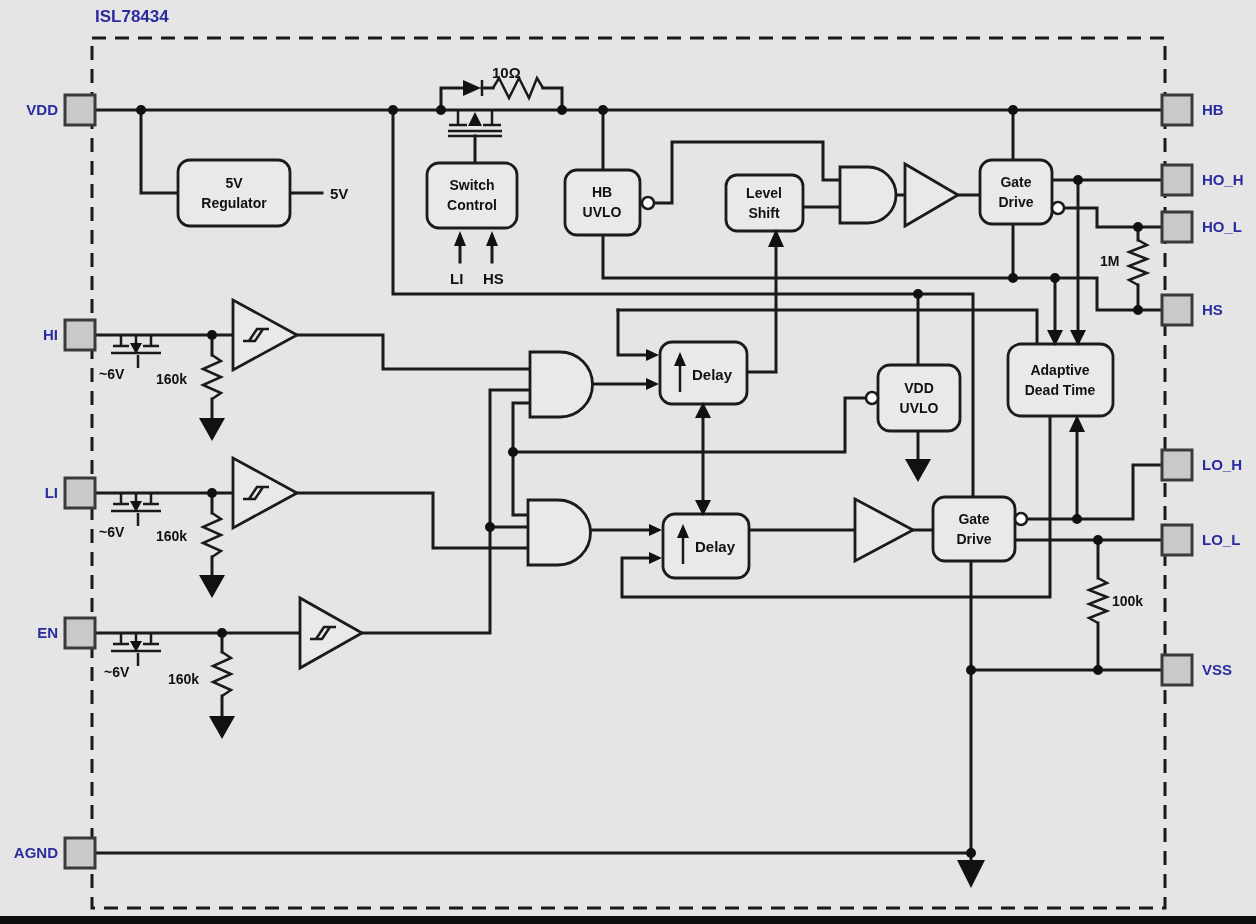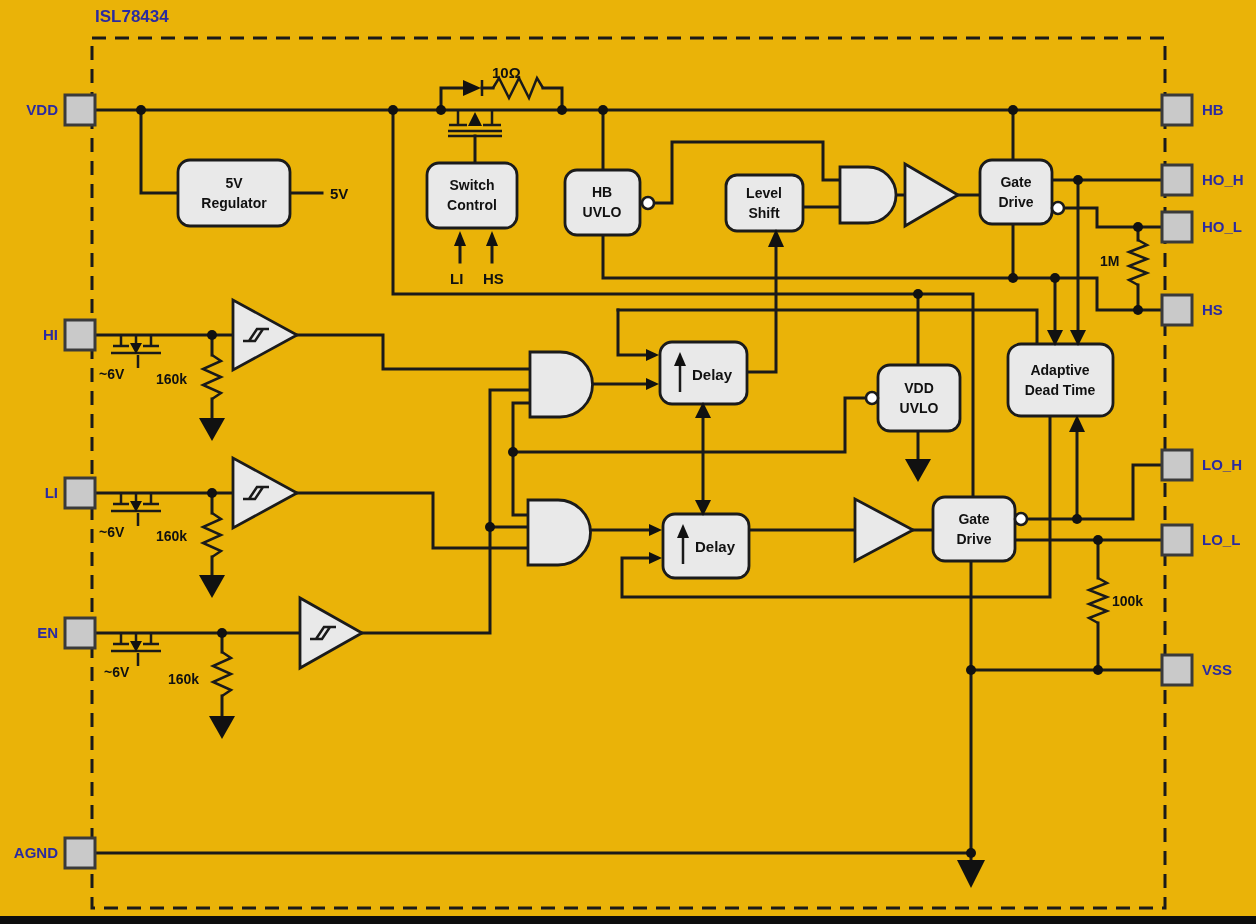--- a/index.html
+++ b/index.html
@@ -1,16 +1,16 @@
 <!DOCTYPE html>
 <html><head>
 <meta charset="utf-8">
 <style>
   html,body{margin:0;padding:0;background:#ffffff;}
-  .stage{position:relative;width:1256px;height:924px;background:#eab308;overflow:hidden;
+  .stage{position:relative;width:1256px;height:924px;background:#e5e5e5;overflow:hidden;
          font-family:"Liberation Sans",sans-serif;}
   svg{display:block;}
   text{font-family:"Liberation Sans",sans-serif;font-weight:bold;fill:#111111;}
   .wire{stroke:#1a1a1a;stroke-width:3;fill:none;stroke-linecap:square;}
   .thin{stroke:#1a1a1a;stroke-width:2.5;fill:none;}
   .blk{fill:#e9e9e9;stroke:#1b1b1b;stroke-width:2.8;}
   .gate{fill:#e9e9e9;stroke:#1b1b1b;stroke-width:2.8;}
   .dot{fill:#111111;stroke:none;}
   .ah{fill:#111111;stroke:none;}
   .bubble{fill:#ffffff;stroke:#1b1b1b;stroke-width:2.6;}

